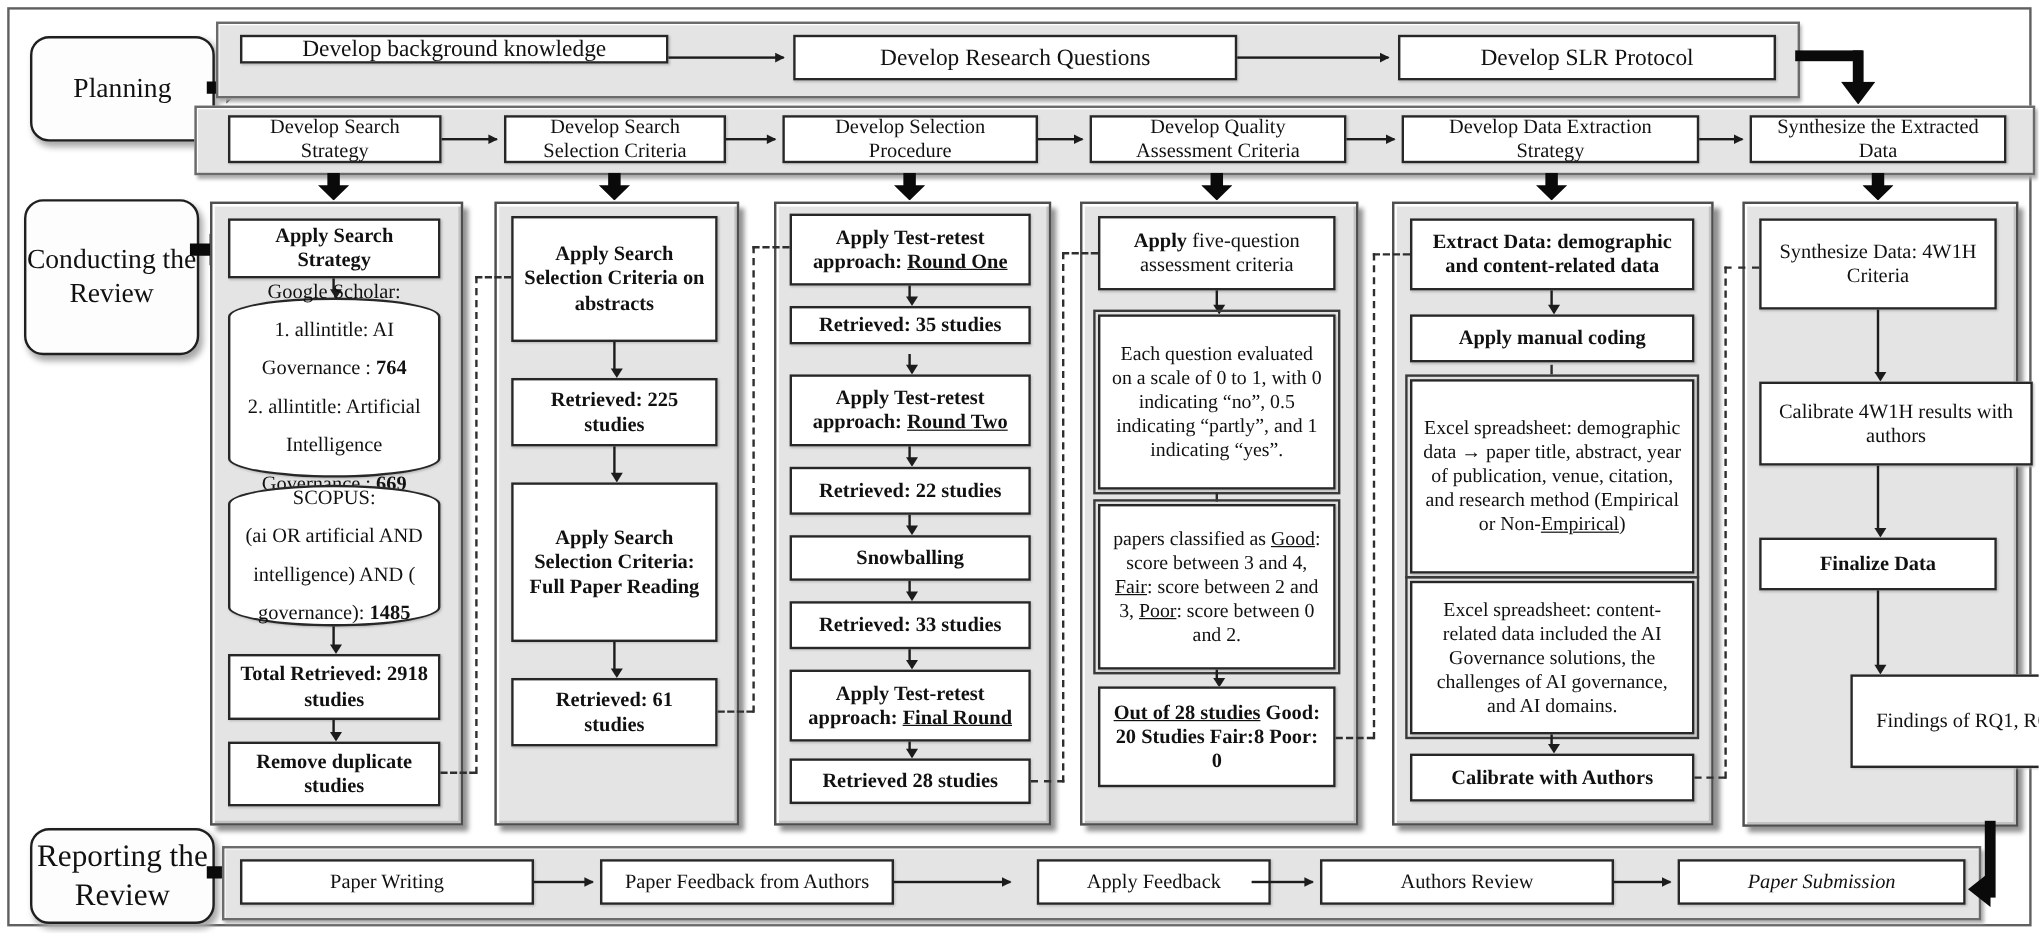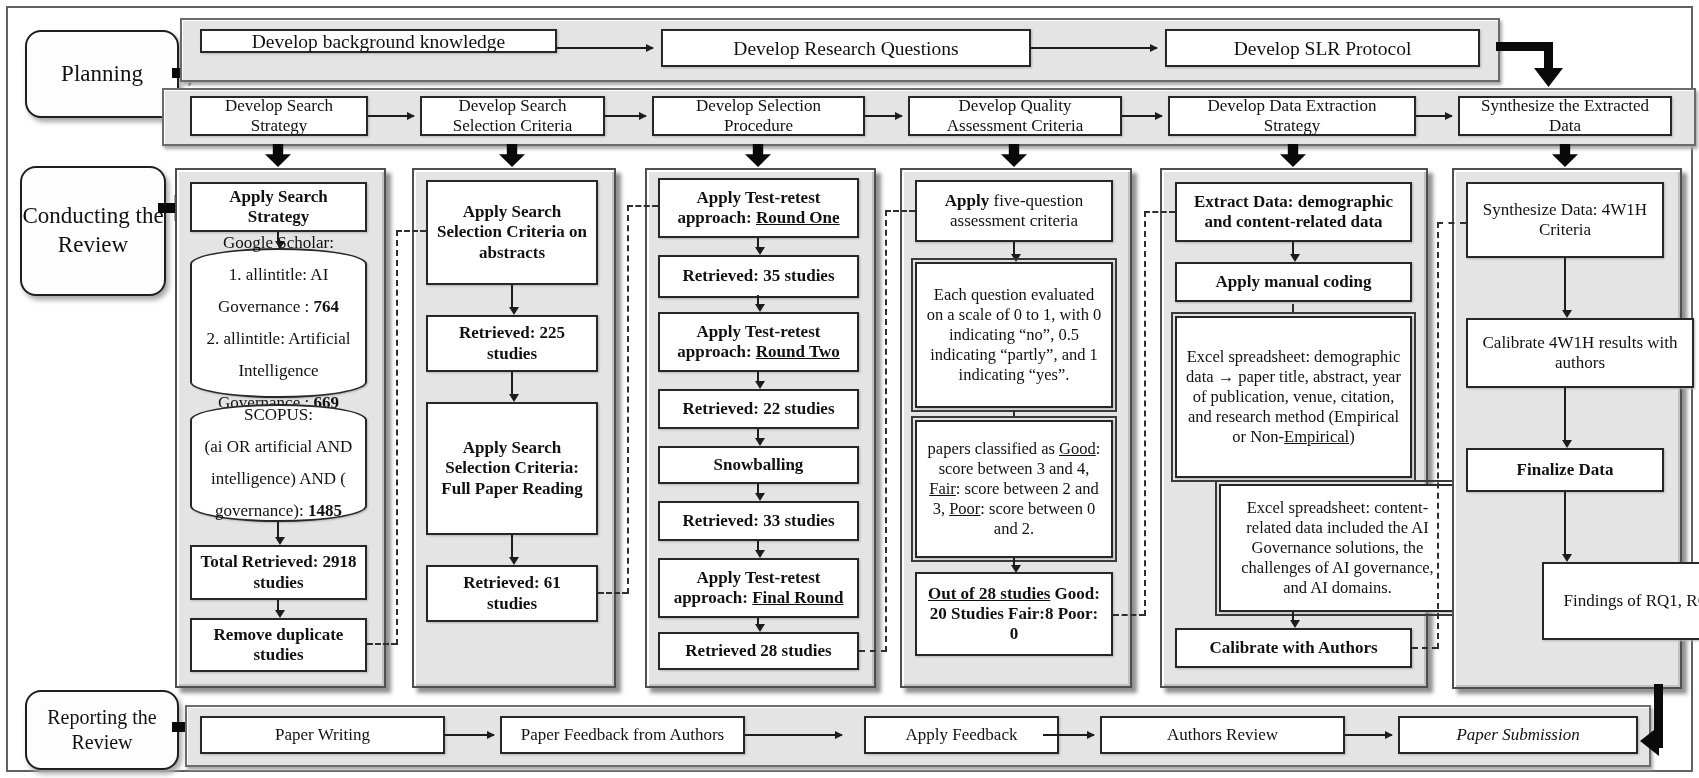--- a/index.html
+++ b/index.html
@@ -60,21 +60,21 @@
   <div class="phase" style="left:25px;top:30px;width:150px;height:84px;">
       <span>Planning</span>
     </div>
   <div class="tright" style="left:172px;top:58px;width:32px;height:30px;"></div>
 
   <div class="phase" style="left:20px;top:166px;width:142px;height:126px;">
       <span>Conducting the Review</span>
     </div>
   <div class="tright" style="left:158px;top:193px;width:32px;height:30px;"></div>
 
-  <div class="phase" style="left:25px;top:690px;width:150px;height:76px;font-size:20px;">
+  <div class="phase" style="left:25px;top:690px;width:150px;height:76px;font-size:26px;">
       <span>Reporting the Review</span>
     </div>
   <div class="tright" style="left:172px;top:712px;width:30px;height:30px;"></div>
 
   <div class="band" style="left:180px;top:18px;width:1316px;height:60px;"></div>
   <div class="wbox big" style="left:200px;top:29px;width:357px;height:24px;">
       <span>Develop background knowledge</span>
     </div>
   <div class="ha" style="left:557px;top:47px;width:96px;"></div>
   <div class="wbox big" style="left:661px;top:29px;width:370px;height:38px;">
@@ -165,21 +165,21 @@
   <div class="va" style="left:511px;top:535px;height:23px;"></div>
   <div class="wbox bold" style="left:426px;top:565px;width:172px;height:57px;">
       <span>Retrieved: 61 studies</span>
     </div>
 
   <div class="col" style="left:645px;top:168px;width:227px;height:516px;"></div>
   <div class="wbox bold" style="left:658px;top:178px;width:201px;height:60px;">
       <span><span>Apply Test-retest approach: </span><span class="u">Round One</span></span>
     </div>
   <div class="va" style="left:757px;top:238px;height:10px;"></div>
-  <div class="wbox bold" style="left:658px;top:255px;width:201px;height:43px;">
+  <div class="wbox bold" style="left:658px;top:255px;width:201px;height:32px;">
       <span>Retrieved: 35 studies</span>
     </div>
   <div class="va" style="left:757px;top:295px;height:10px;"></div>
   <div class="wbox bold" style="left:658px;top:312px;width:201px;height:60px;">
       <span><span>Apply Test-retest approach: </span><span class="u">Round Two</span></span>
     </div>
   <div class="va" style="left:757px;top:372px;height:10px;"></div>
   <div class="wbox bold" style="left:658px;top:389px;width:201px;height:40px;">
       <span>Retrieved: 22 studies</span>
     </div>
@@ -222,21 +222,21 @@
       <span>Extract Data:  demographic and content-related data</span>
     </div>
   <div class="va" style="left:1292px;top:242px;height:13px;"></div>
   <div class="wbox bold" style="left:1175px;top:262px;width:237px;height:40px;">
       <span>Apply manual coding</span>
     </div>
   <div class="dv" style="left:1292px;top:304px;height:8px;"></div>
   <div class="wbox dbl para" style="left:1175px;top:316px;width:237px;height:162px;">
     <span><span>Excel spreadsheet: demographic data </span><span class="b">→</span><span>  paper title, abstract, year of publication, venue, citation, and research method (Empirical or Non-</span><span class="u">Empirical</span><span>)</span></span>
   </div>
-  <div class="wbox dbl para" style="left:1175px;top:484px;width:237px;height:128px;margin-left:44px;">
+  <div class="wbox dbl para" style="left:1175px;top:484px;width:237px;height:128px;">
       <span>Excel spreadsheet: content-related data included the AI Governance solutions, the challenges of AI governance, and AI domains.</span>
     </div>
   <div class="va" style="left:1292px;top:612px;height:9px;"></div>
   <div class="wbox bold" style="left:1175px;top:628px;width:237px;height:40px;">
       <span>Calibrate with Authors</span>
     </div>
 
   <div class="col" style="left:1452px;top:168px;width:226px;height:517px;"></div>
   <div class="wbox" style="left:1466px;top:182px;width:198px;height:76px;">
       <span>Synthesize Data: 4W1H Criteria</span>

